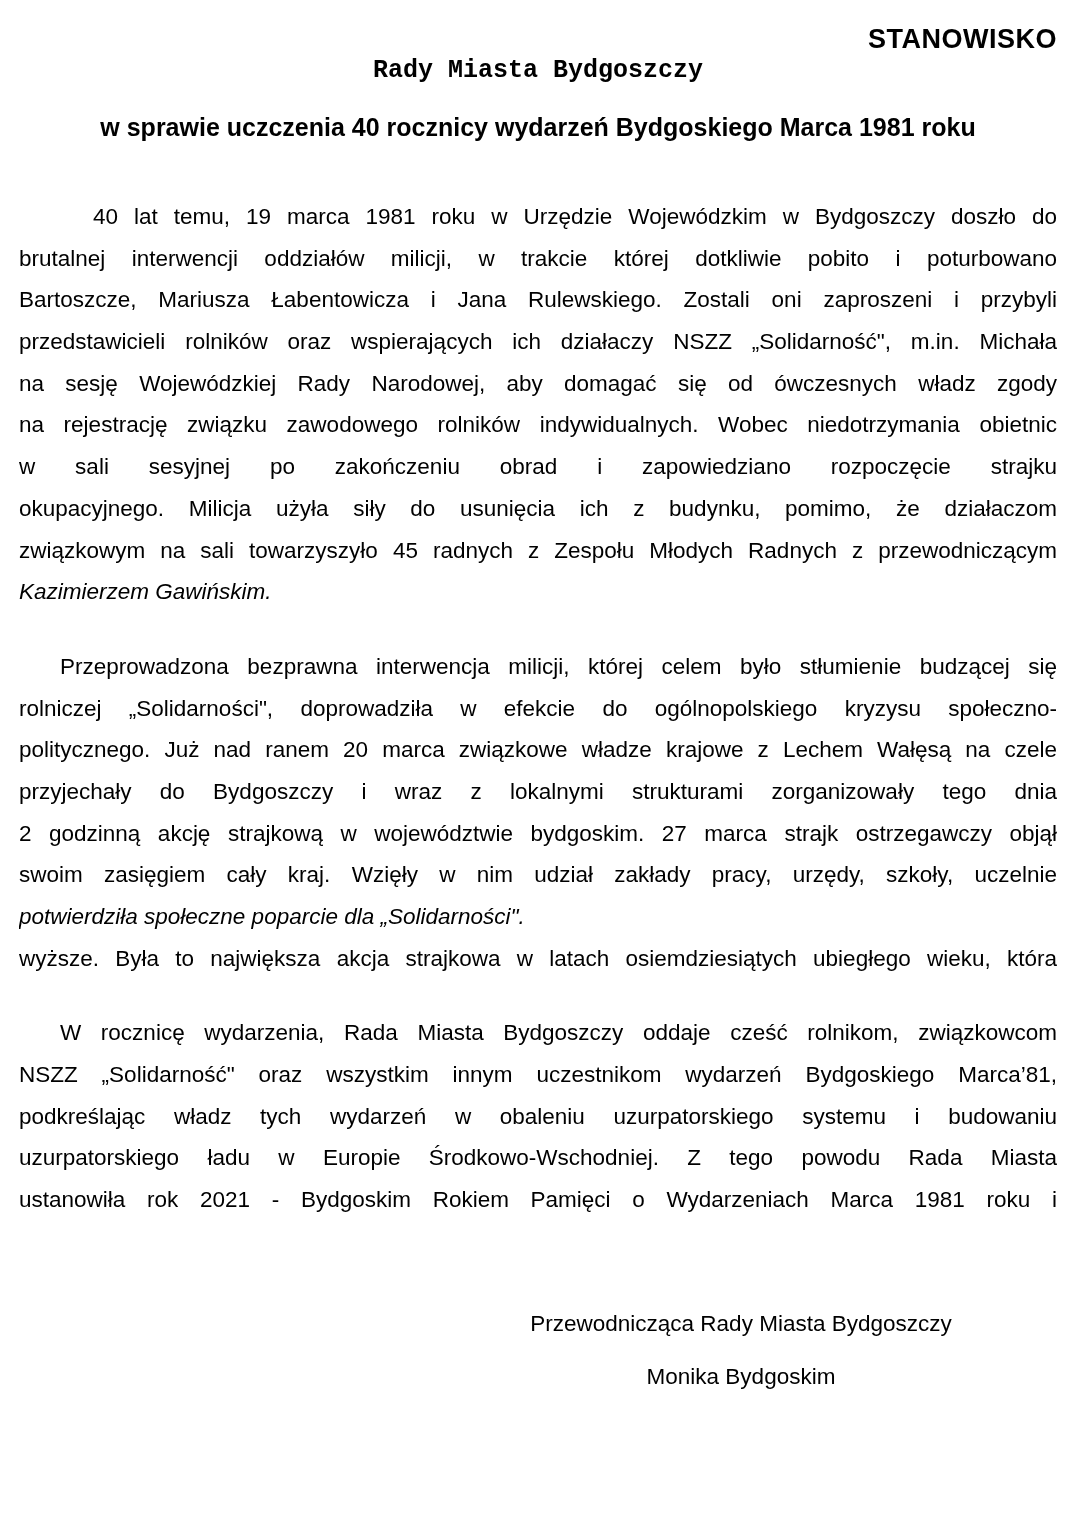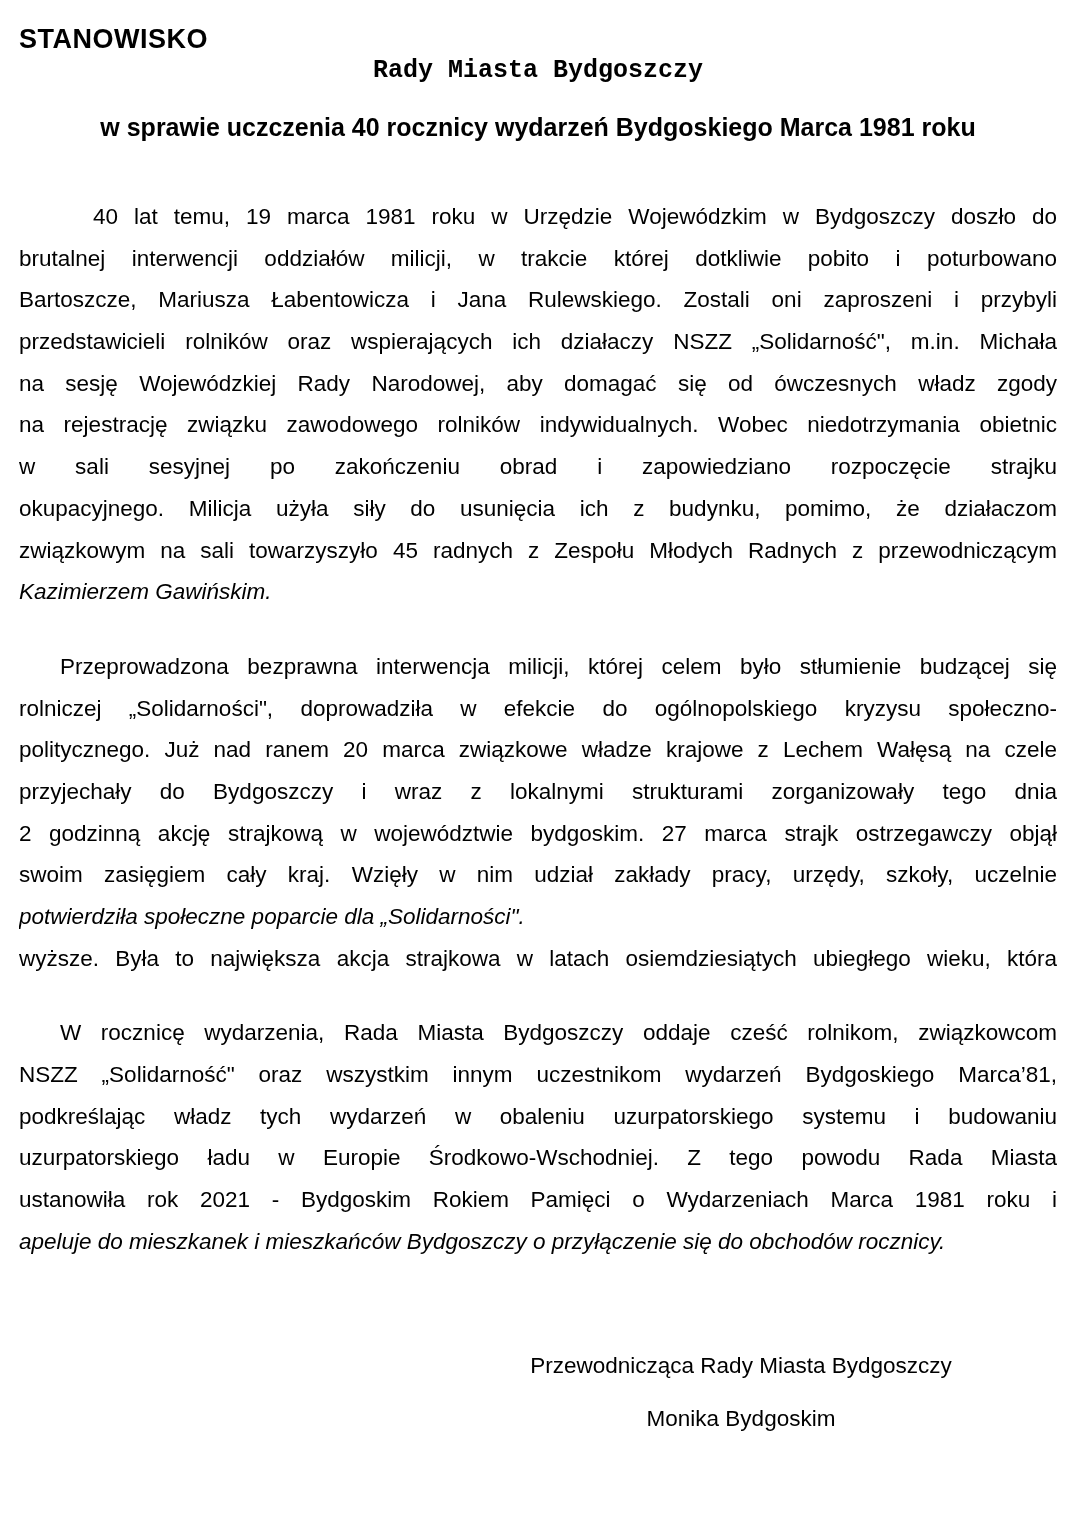--- a/index.html
+++ b/index.html
@@ -13,21 +13,21 @@
     font-family: "Liberation Sans", "DejaVu Sans", sans-serif;
     padding: 0 19px;
     box-sizing: border-box;
     overflow: hidden;
   }
   .doc-title {
     margin: 24px 0 0 0;
     font-size: 27px;
     line-height: 30px;
     font-weight: bold;
-    text-align: left;
+    text-align: right;
     letter-spacing: 0.5px;
   }
   .doc-issuer {
     margin: 2px 0 0 0;
     font-size: 25px;
     line-height: 30px;
     font-weight: bold;
     text-align: center;
     font-family: Liberation Mono, monospace;
   }
@@ -94,21 +94,20 @@
         <div class="tline">swoim zasięgiem cały kraj. Wzięły w nim udział zakłady pracy, urzędy, szkoły, uczelnie</div>
         <div class="tline last">potwierdziła społeczne poparcie dla „Solidarności".</div>
         <div class="tline">wyższe. Była to największa akcja strajkowa w latach osiemdziesiątych ubiegłego wieku, która</div>
       </div>
     <div class="paragraph" style="--indent: 41px;">
         <div class="tline first">W rocznicę wydarzenia, Rada Miasta Bydgoszczy oddaje cześć rolnikom, związkowcom</div>
         <div class="tline">NSZZ „Solidarność" oraz wszystkim innym uczestnikom wydarzeń Bydgoskiego Marca’81,</div>
         <div class="tline">podkreślając władz tych wydarzeń w obaleniu uzurpatorskiego systemu i budowaniu</div>
         <div class="tline">uzurpatorskiego ładu w Europie Środkowo-Wschodniej. Z tego powodu Rada Miasta</div>
         <div class="tline">ustanowiła rok 2021 - Bydgoskim Rokiem Pamięci o Wydarzeniach Marca 1981 roku i</div>
-        <div class="tline last">apeluje do mieszkanek i mieszkańców Bydgoszczy o przyłączenie się do obchodów rocznicy.</div>
       </div>
   </section>
 
   <footer class="signature">
     <div class="signature-role">Przewodnicząca Rady Miasta Bydgoszczy</div>
     <div class="signature-name">Monika Bydgoskim</div>
   </footer>
 </main>
 
 </body></html>

